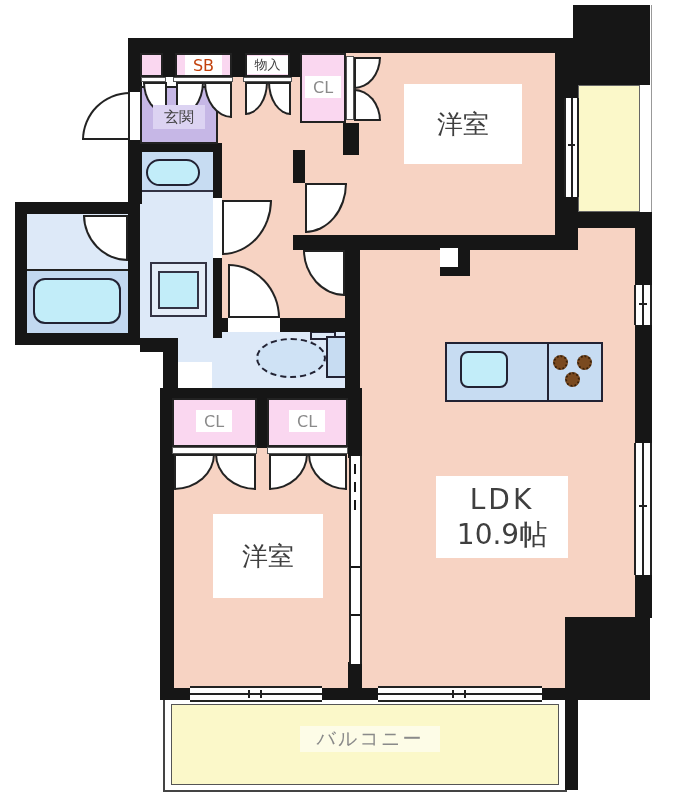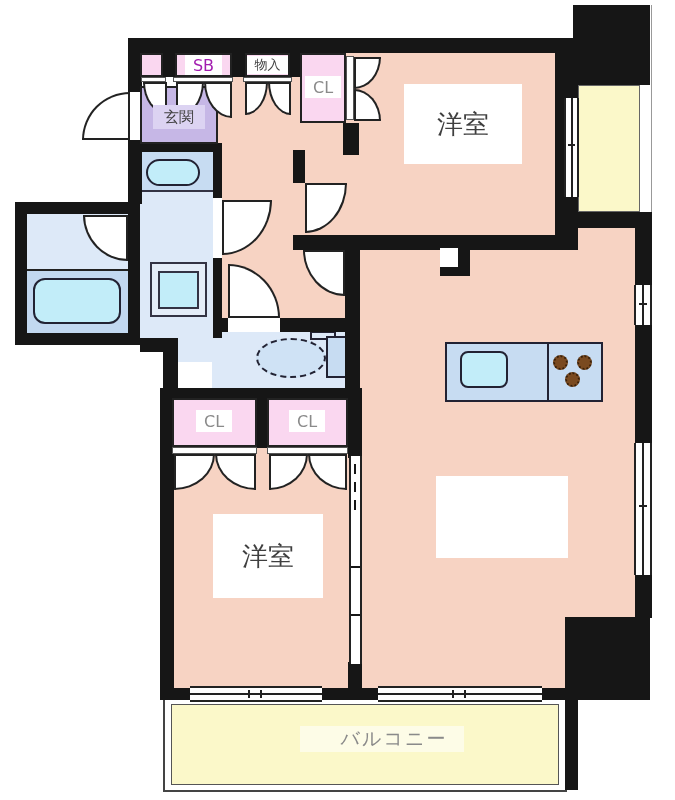--- a/index.html
+++ b/index.html
@@ -179,39 +179,41 @@
     <div class="abs" style="left:13px;top:7px;width:48px;height:37px;background:var(--cyan);border:2px solid #223;border-radius:8px;"></div>
     <div class="abs" style="left:106px;top:11px;width:15px;height:15px;background:var(--burner);border:2px dotted #3a2008;border-radius:50%;"></div>
     <div class="abs" style="left:130px;top:11px;width:15px;height:15px;background:var(--burner);border:2px dotted #3a2008;border-radius:50%;"></div>
     <div class="abs" style="left:118px;top:28px;width:15px;height:15px;background:var(--burner);border:2px dotted #3a2008;border-radius:50%;"></div>
   </div>
 
   <div class="label" style="left:404px;top:84px;width:118px;height:80px;font-size:26px;">
     <span>洋室</span>
   </div>
   <div class="label" style="left:436px;top:476px;width:132px;height:82px;font-size:28px;">
+    <span style="letter-spacing:3px;">LDK</span>
+    <span>10.9帖</span>
   </div>
   <div class="label" style="left:213px;top:514px;width:110px;height:84px;font-size:26px;">
     <span>洋室</span>
   </div>
   <div class="small-label" style="left:153px;top:105px;width:52px;height:24px;font-size:15px;color:var(--tdark);background:#dcd3f2;">
       <span>玄関</span>
     </div>
-  <div class="small-label" style="left:185px;top:55px;width:37px;height:20px;font-size:16px;color:#a21caf;">
+  <div class="small-label" style="left:185px;top:55px;width:37px;height:20px;font-size:16px;color:#c2410c;">
       <span>SB</span>
     </div>
   <div class="small-label" style="left:247px;top:56px;width:41px;height:18px;font-size:13px;color:var(--tdark);">
       <span>物入</span>
     </div>
   <div class="small-label" style="left:305px;top:76px;width:36px;height:22px;font-size:16px;color:var(--tgray);">
       <span>CL</span>
     </div>
   <div class="small-label" style="left:196px;top:410px;width:36px;height:22px;font-size:16px;color:var(--tgray);">
       <span>CL</span>
     </div>
   <div class="small-label" style="left:289px;top:410px;width:36px;height:22px;font-size:16px;color:var(--tgray);">
       <span>CL</span>
     </div>
-  <div class="small-label" style="left:300px;top:726px;width:140px;height:26px;font-size:19px;color:var(--tgray);background:rgba(255,255,255,0.55);letter-spacing:2px;padding-left:24px;">
+  <div class="small-label" style="left:300px;top:726px;width:140px;height:26px;font-size:19px;color:var(--tgray);background:rgba(255,255,255,0.55);letter-spacing:2px;">
       <span>バルコニー</span>
     </div>
 
 </div>
 
 </body></html>

